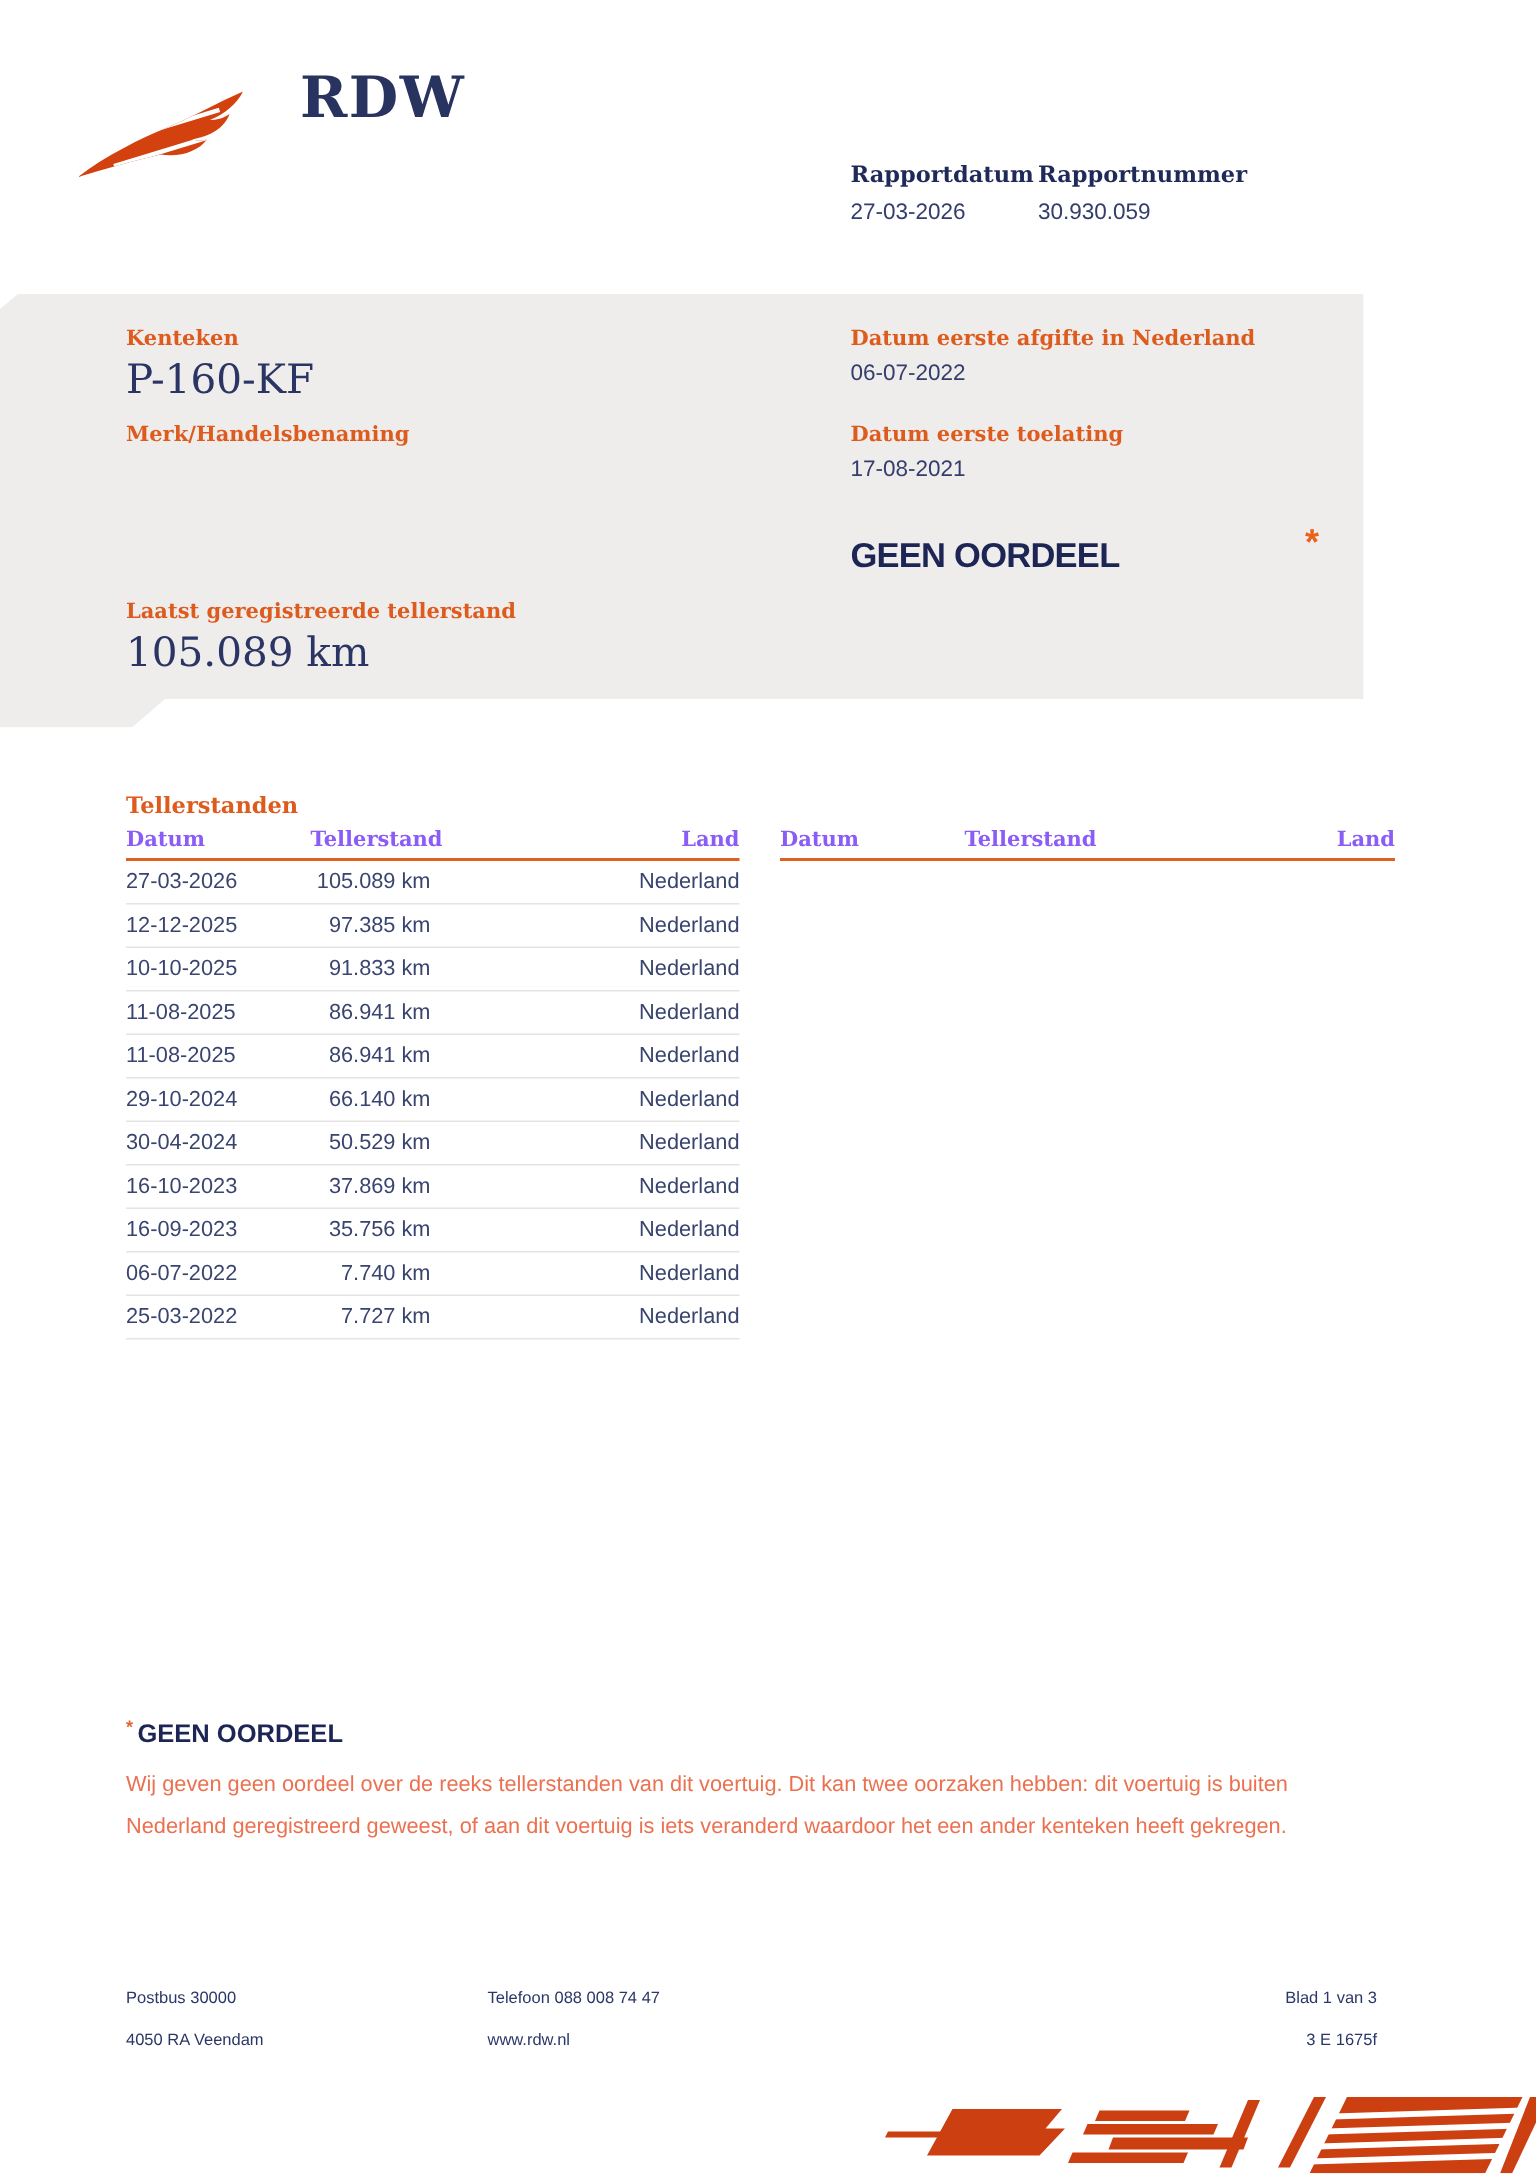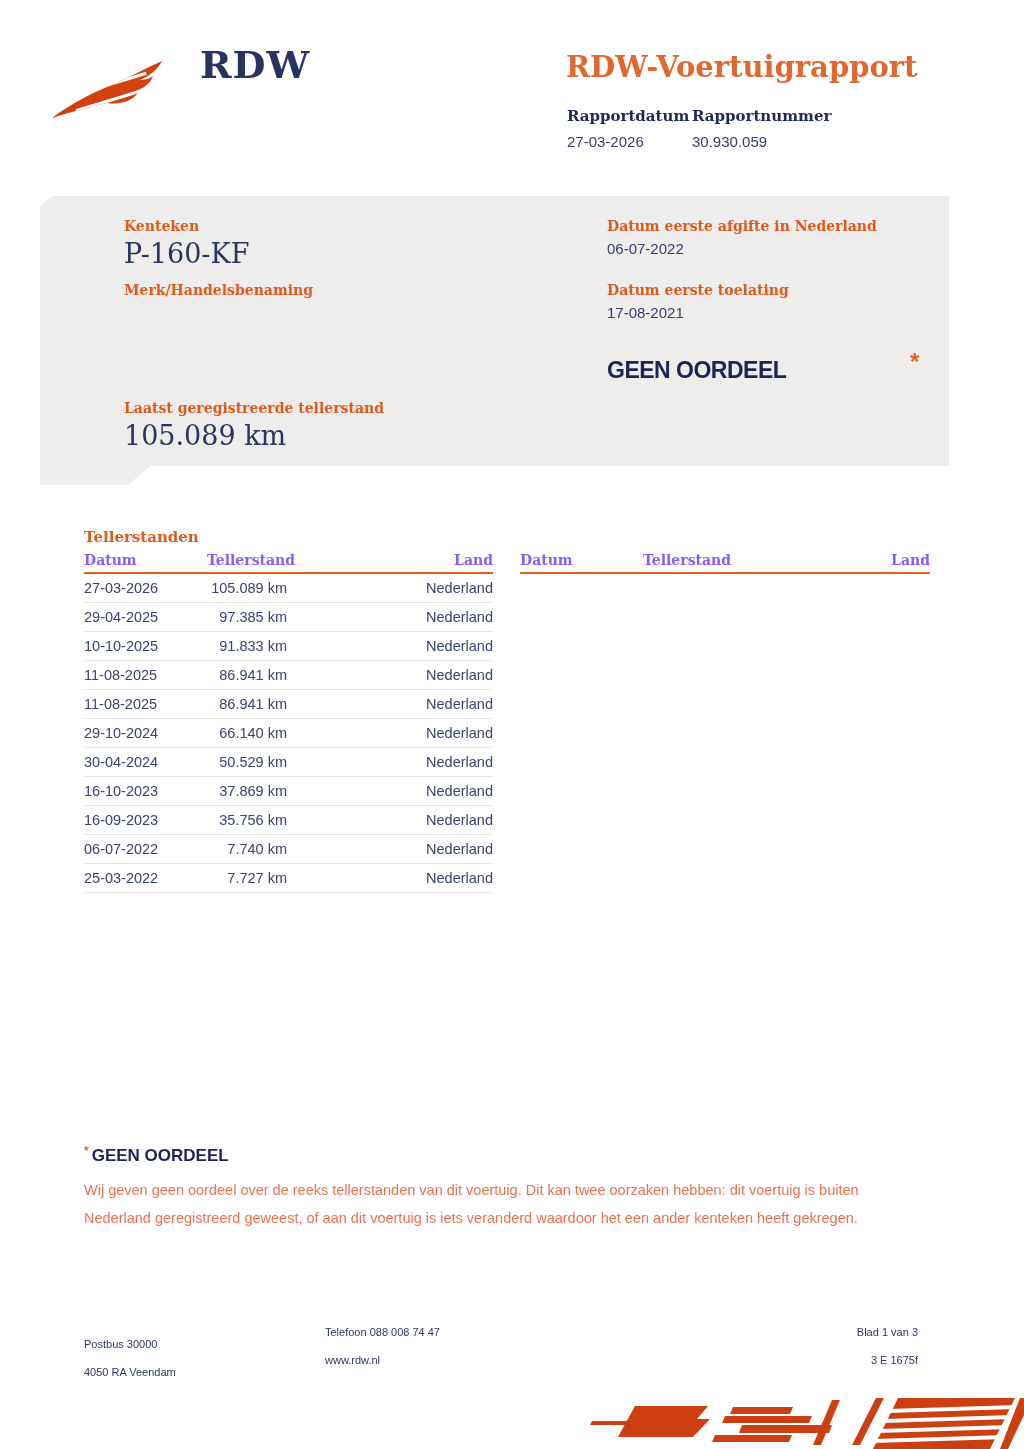--- a/index.html
+++ b/index.html
@@ -22,21 +22,20 @@
   }
   .meta-label { position:absolute; top:107px; font-family:"DejaVu Serif", serif; font-weight:bold; font-size:15px; color:#1f2a58; }
   .meta-value { position:absolute; top:133px; font-size:15px; color:#333e6d; }
   .mcol1 { left:567px; } .mcol2 { left:692px; }
 
   
   .panel {
     position:absolute; left:0; top:196px; width:923px; height:289px;
     background:#efecec;
     clip-path:polygon(12px 0, 909px 0, 909px 270px, 110px 270px, 88px 289px, 0 289px, 0 10px);
-    margin-left:40px;
   }
   .olabel { position:absolute; font-family:"DejaVu Serif", serif; font-weight:bold; font-size:14px; color:#dd5b1d; }
   .bigval { position:absolute; font-family:"DejaVu Serif", serif; font-size:27px; color:#2a3564; }
   .midval { position:absolute; font-size:15px; color:#333e6d; }
   .oordeel {
     position:absolute; left:567px; top:161px;
     font-size:23px; font-weight:bold; color:#1c2553; letter-spacing:-0.5px;
   }
   .oordeel-star { position:absolute; left:870px; top:152px; font-size:24px; font-weight:bold; color:#e8621c; }
 
@@ -63,21 +62,21 @@
   .footnote-title .star { color:#e0662e; font-size:12px; vertical-align:6px; margin-right:3px; }
   .footnote-body {
     position:absolute; left:84px; top:1176px; width:818px;
     font-size:14.5px; line-height:28px; color:#eb7150;
   }
 
   
   .foot { position:absolute; font-size:11px; color:#2b3768; }
   .f-r { right:106px; text-align:right;padding-left:32px; }
   .fy1 { top:1326px; } .fy2 { top:1354px; }
-  .fx1 { left:84px;margin-top:12px; } .fx2 { left:313px;margin-left:12px; }
+  .fx1 { left:84px; } .fx2 { left:313px;margin-left:12px; }
 
   .stripes { position:absolute; right:0; bottom:0; width:444px; height:60px; }
 </style>
 </head>
 <body>
 
 <div class="page">
 
   <svg class="logo-mark" viewBox="0 0 114 70" aria-hidden="true">
     <defs>
@@ -86,21 +85,20 @@
       </clipPath>
     </defs>
     <g clip-path="url(#plumeClip)">
       <rect x="0" y="0" width="114" height="70" fill="#d2410e"></rect>
       <rect x="14" y="30" width="84" height="3" fill="#ffffff" transform="rotate(-17 56 31)"></rect>
       <rect x="24" y="43" width="84" height="3" fill="#ffffff" transform="rotate(-17 66 44)"></rect>
     </g>
   </svg>
   <div class="logo-text">RDW</div>
 
-  <div class="doc-title">RDW-Voertuigrapport</div>
   <div class="meta-label mcol1">Rapportdatum</div>
   <div class="meta-label mcol2">Rapportnummer</div>
   <div class="meta-value mcol1">27-03-2026</div>
   <div class="meta-value mcol2">30.930.059</div>
 
   <div class="panel">
     <div class="olabel" style="left:84px; top:22px;">Kenteken</div>
     <div class="bigval" style="left:84px; top:42px;">P-160-KF</div>
     <div class="olabel" style="left:84px; top:86px;">Merk/Handelsbenaming</div>
     <div class="olabel" style="left:84px; top:204px;">Laatst geregistreerde tellerstand</div>
@@ -122,21 +120,21 @@
       <span class="h2">Tellerstand</span>
       <span class="h3">Land</span>
     </div>
     <div>
         <div class="trow">
           <span class="c0">27-03-2026</span>
           <span class="c1">105.089 km</span>
           <span class="c2">Nederland</span>
         </div>
         <div class="trow">
-          <span class="c0">29-04-2025</span>
+          <span class="c0">12-12-2025</span>
           <span class="c1">97.385 km</span>
           <span class="c2">Nederland</span>
         </div>
         <div class="trow">
           <span class="c0">10-10-2025</span>
           <span class="c1">91.833 km</span>
           <span class="c2">Nederland</span>
         </div>
         <div class="trow">
           <span class="c0">11-08-2025</span>

